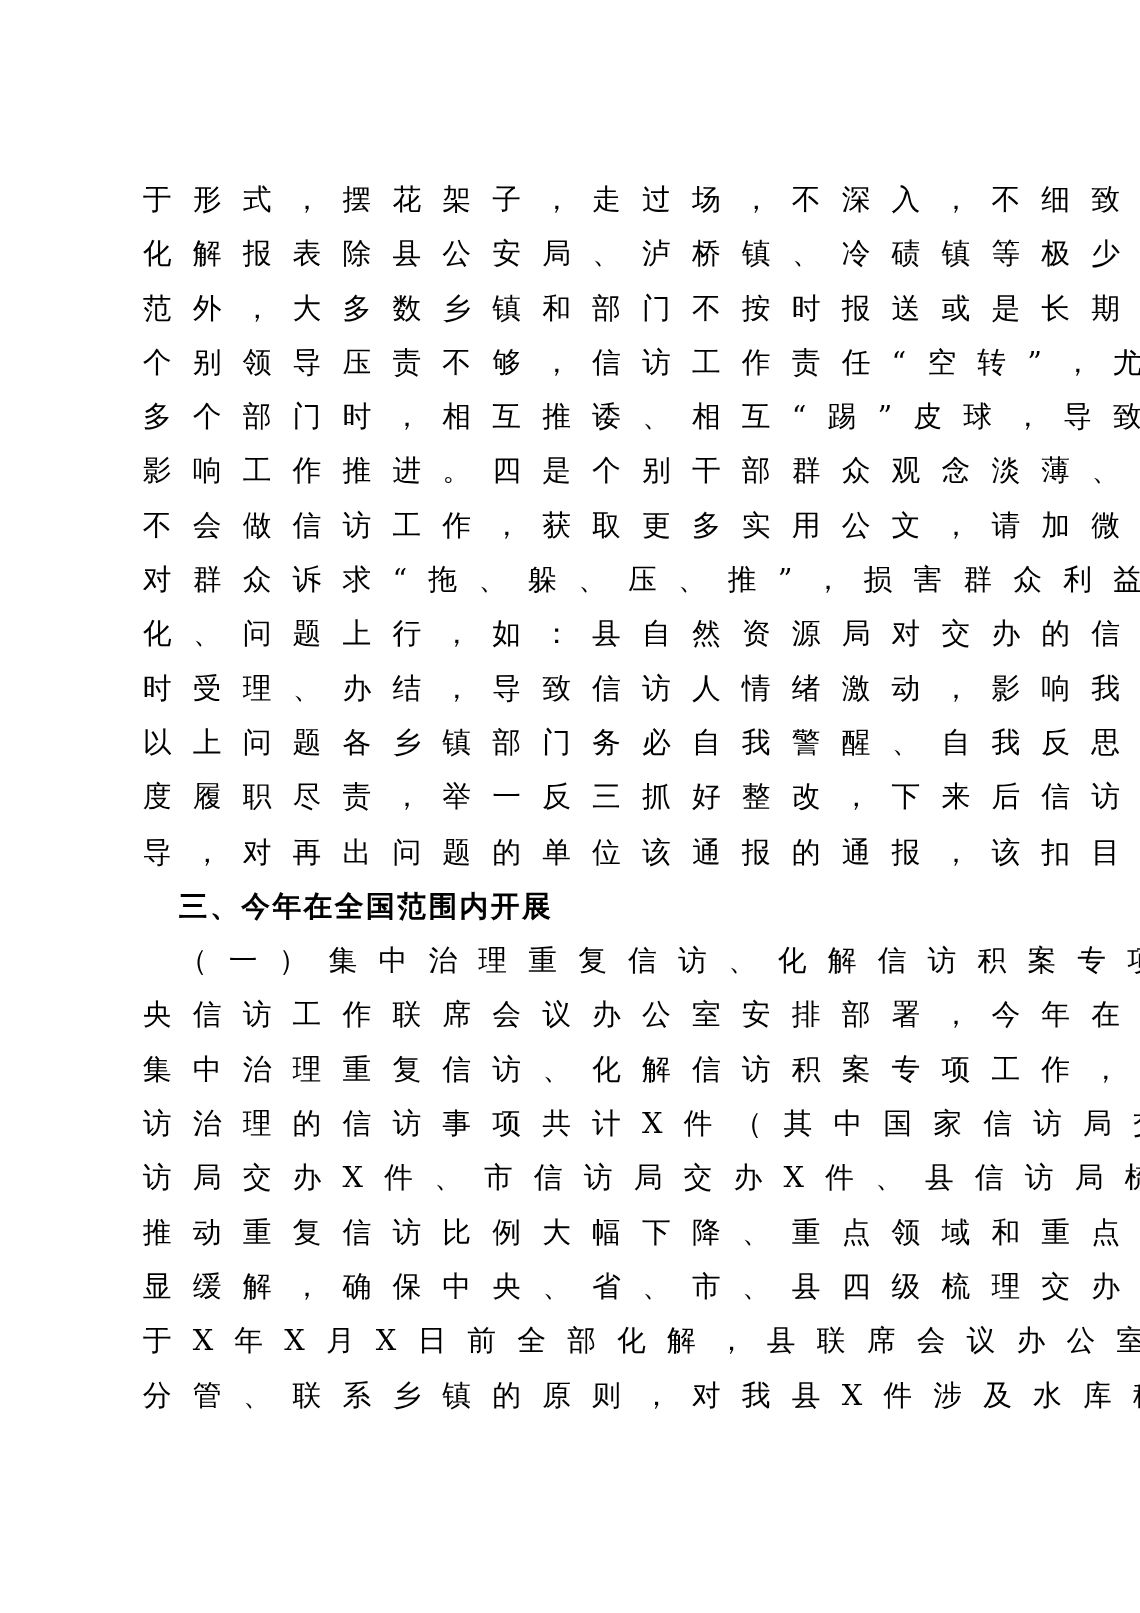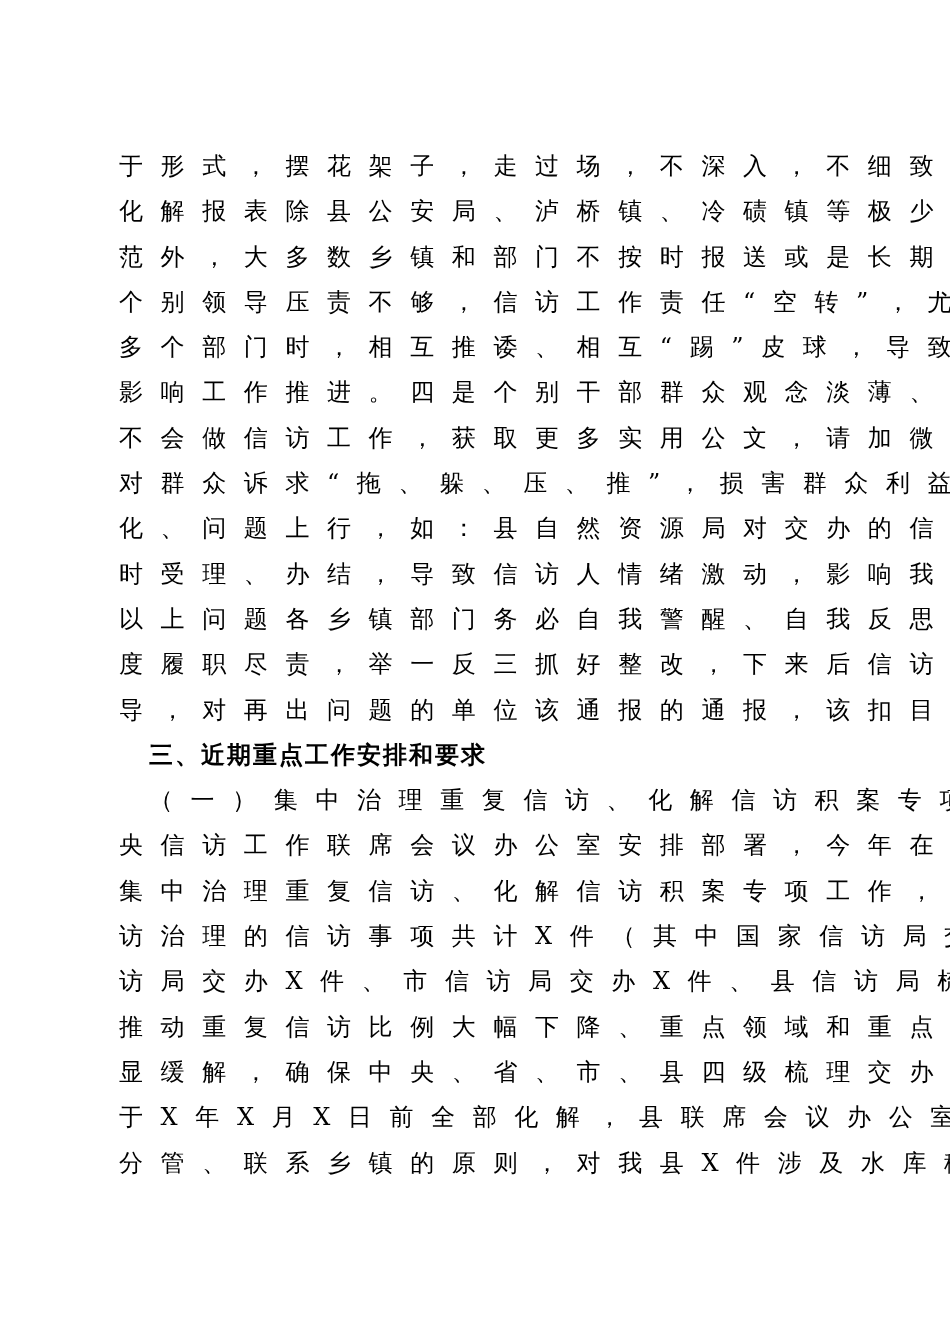--- a/index.html
+++ b/index.html
@@ -25,21 +25,21 @@
     <div class="line">影响工作推进。四是个别干部群众观念淡薄、不愿做、不敢做、</div>
     <div class="line">不会做信访工作，获取更多实用公文，请加微信：fwjdXXX。面</div>
     <div class="line">对群众诉求“拖、躲、压、推”，损害群众利益，导致矛盾激</div>
     <div class="line">化、问题上行，如：县自然资源局对交办的信访事项多次不及</div>
     <div class="line">时受理、办结，导致信访人情绪激动，影响我县“三率”考核。</div>
     <div class="line">以上问题各乡镇部门务必自我警醒、自我反思，从讲政治的高</div>
     <div class="line">度履职尽责，举一反三抓好整改，下来后信访局要做好指导督</div>
     <div class="line">导，对再出问题的单位该通报的通报，该扣目标分的扣目标分。</div>
   </div>
 
-  <div class="line heading">三、近期重点工作安排和要求</div>
+  <div class="line heading">三、今年在全国范围内开展</div>
 
   <div>
     <div class="line indent">（一）集中治理重复信访、化解信访积案专项工作。按照中</div>
     <div class="line">央信访工作联席会议办公室安排部署，今年在全国范围内开展</div>
     <div class="line">集中治理重复信访、化解信访积案专项工作，我县纳入重复信</div>
     <div class="line">访治理的信访事项共计X件（其中国家信访局交办X件、省信</div>
     <div class="line">访局交办X件、市信访局交办X件、县信访局梳理X件），为</div>
     <div class="line">推动重复信访比例大幅下降、重点领域和重点群体突出矛盾明</div>
     <div class="line">显缓解，确保中央、省、市、县四级梳理交办的重复信访事项</div>
     <div class="line">于X年X月X日前全部化解，县联席会议办公室按照县级领导</div>

